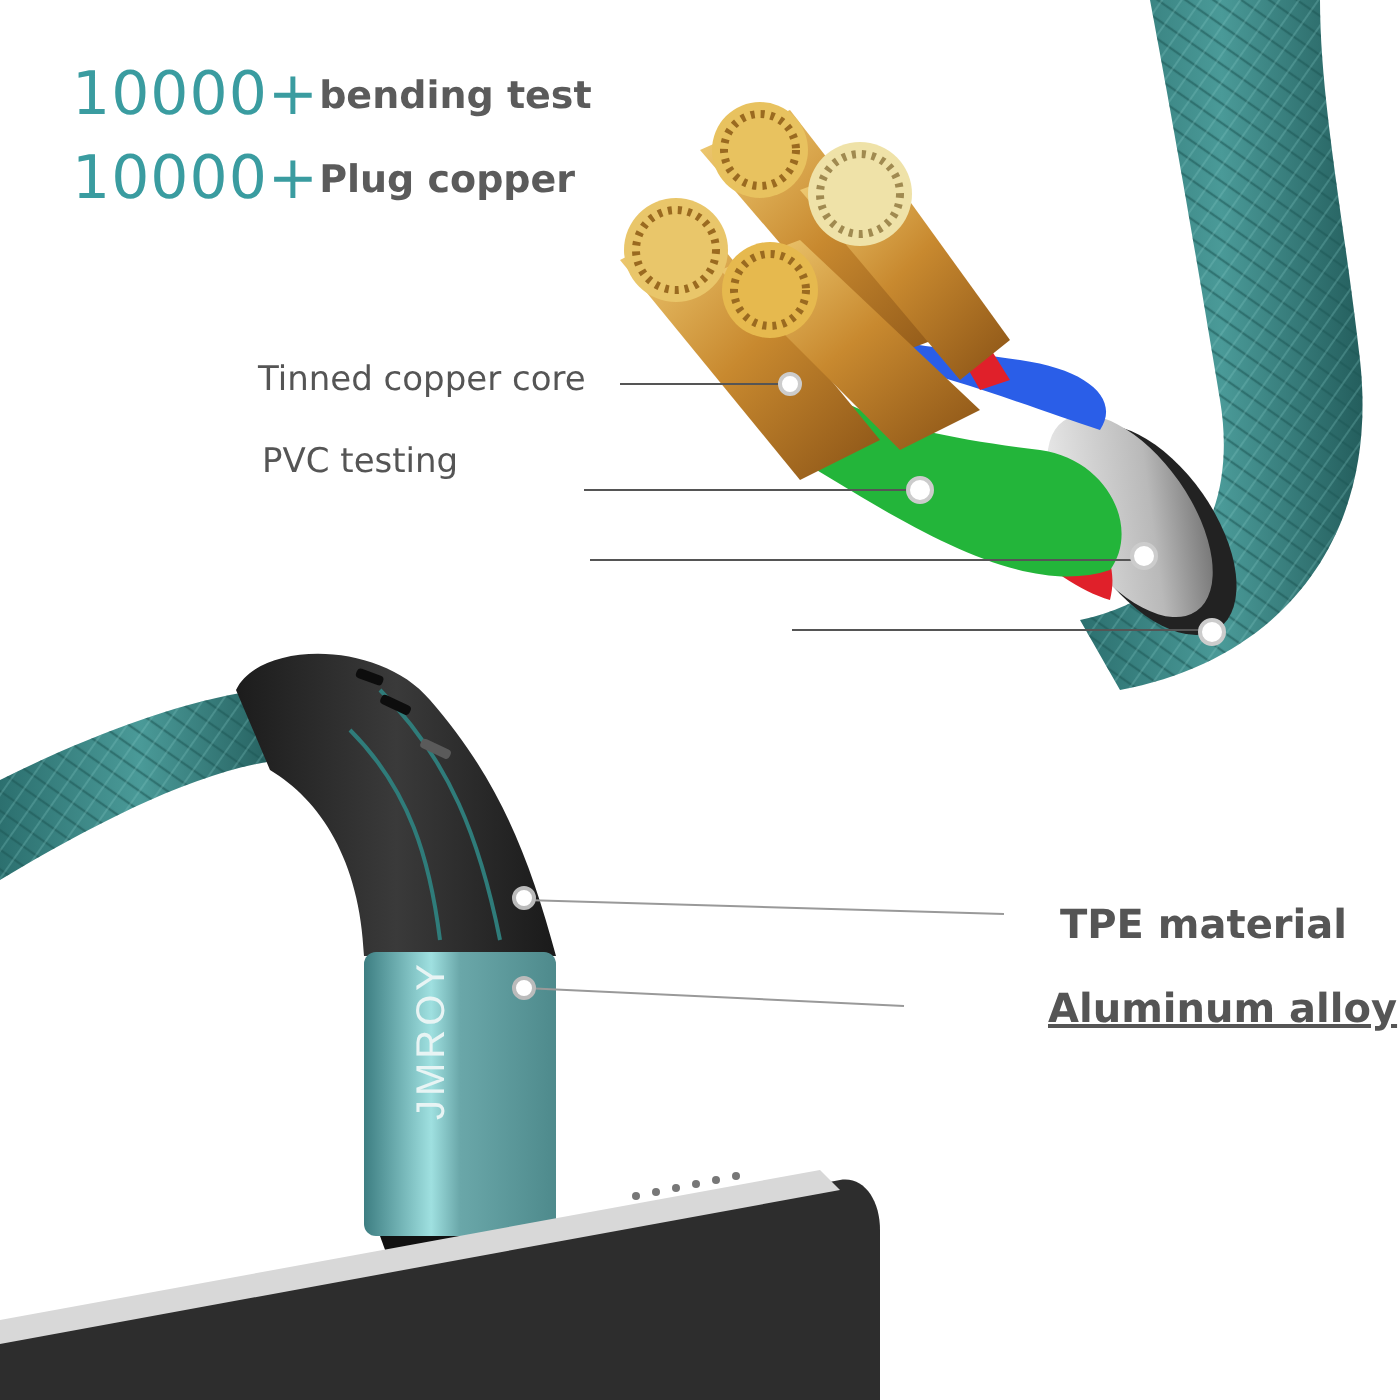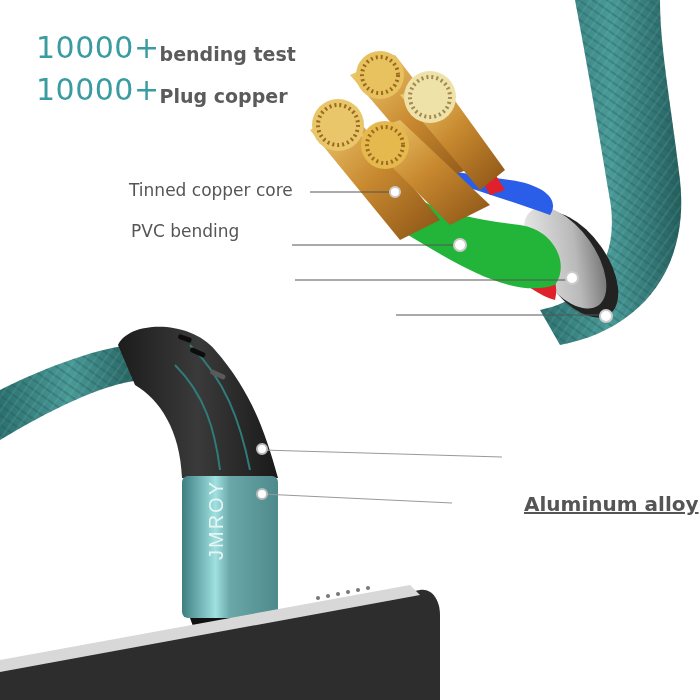--- a/index.html
+++ b/index.html
@@ -1,18 +1,18 @@
 <!DOCTYPE html>
 <html><head>
 <meta charset="utf-8">
 <style>
   html,body{margin:0;padding:0;background:#fff;}
   body{width:700px;height:700px;position:relative;overflow:hidden;font-family:"DejaVu Sans","Liberation Sans",sans-serif;}
   .stage{position:absolute;left:0;top:0;width:700px;height:700px;}
-  .headline{position:absolute;left:36px;display:flex;align-items:flex-end;white-space:nowrap;}
+  .headline{position:absolute;left:36px;display:flex;align-items:center;white-space:nowrap;}
   .headline .num{font-size:30px;font-weight:500;color:#3a9ca0;letter-spacing:0.5px;}
   .headline .txt{font-size:19px;color:#5b5b5b;font-weight:600;}
   .label{position:absolute;color:#555;font-size:17px;white-space:nowrap;}
   .label.big{font-size:20px;font-weight:600;color:#555;}
   svg{position:absolute;left:0;top:0;}
 </style>
 </head>
 <body>
 
 <div class="stage">
@@ -144,17 +144,18 @@
   <div class="headline" style="top:30px;">
     <span class="num">10000+</span>
     <span class="txt">bending test</span>
   </div>
   <div class="headline" style="top:72px;">
     <span class="num">10000+</span>
     <span class="txt">Plug copper</span>
   </div>
 
   <div class="label" style="left:129px;top:180px;">Tinned copper core</div>
-  <div class="label" style="left:131px;top:221px;">PVC bending</div>
+  <div class="label" style="left:131px;top:221px;">PVC testing</div>
 
+  <div class="label big" style="left:530px;top:450px;">TPE material</div>
   <div class="label big" style="left:524px;top:492px;text-decoration:underline;">Aluminum alloy</div>
 
 </div>
 
 </body></html>

